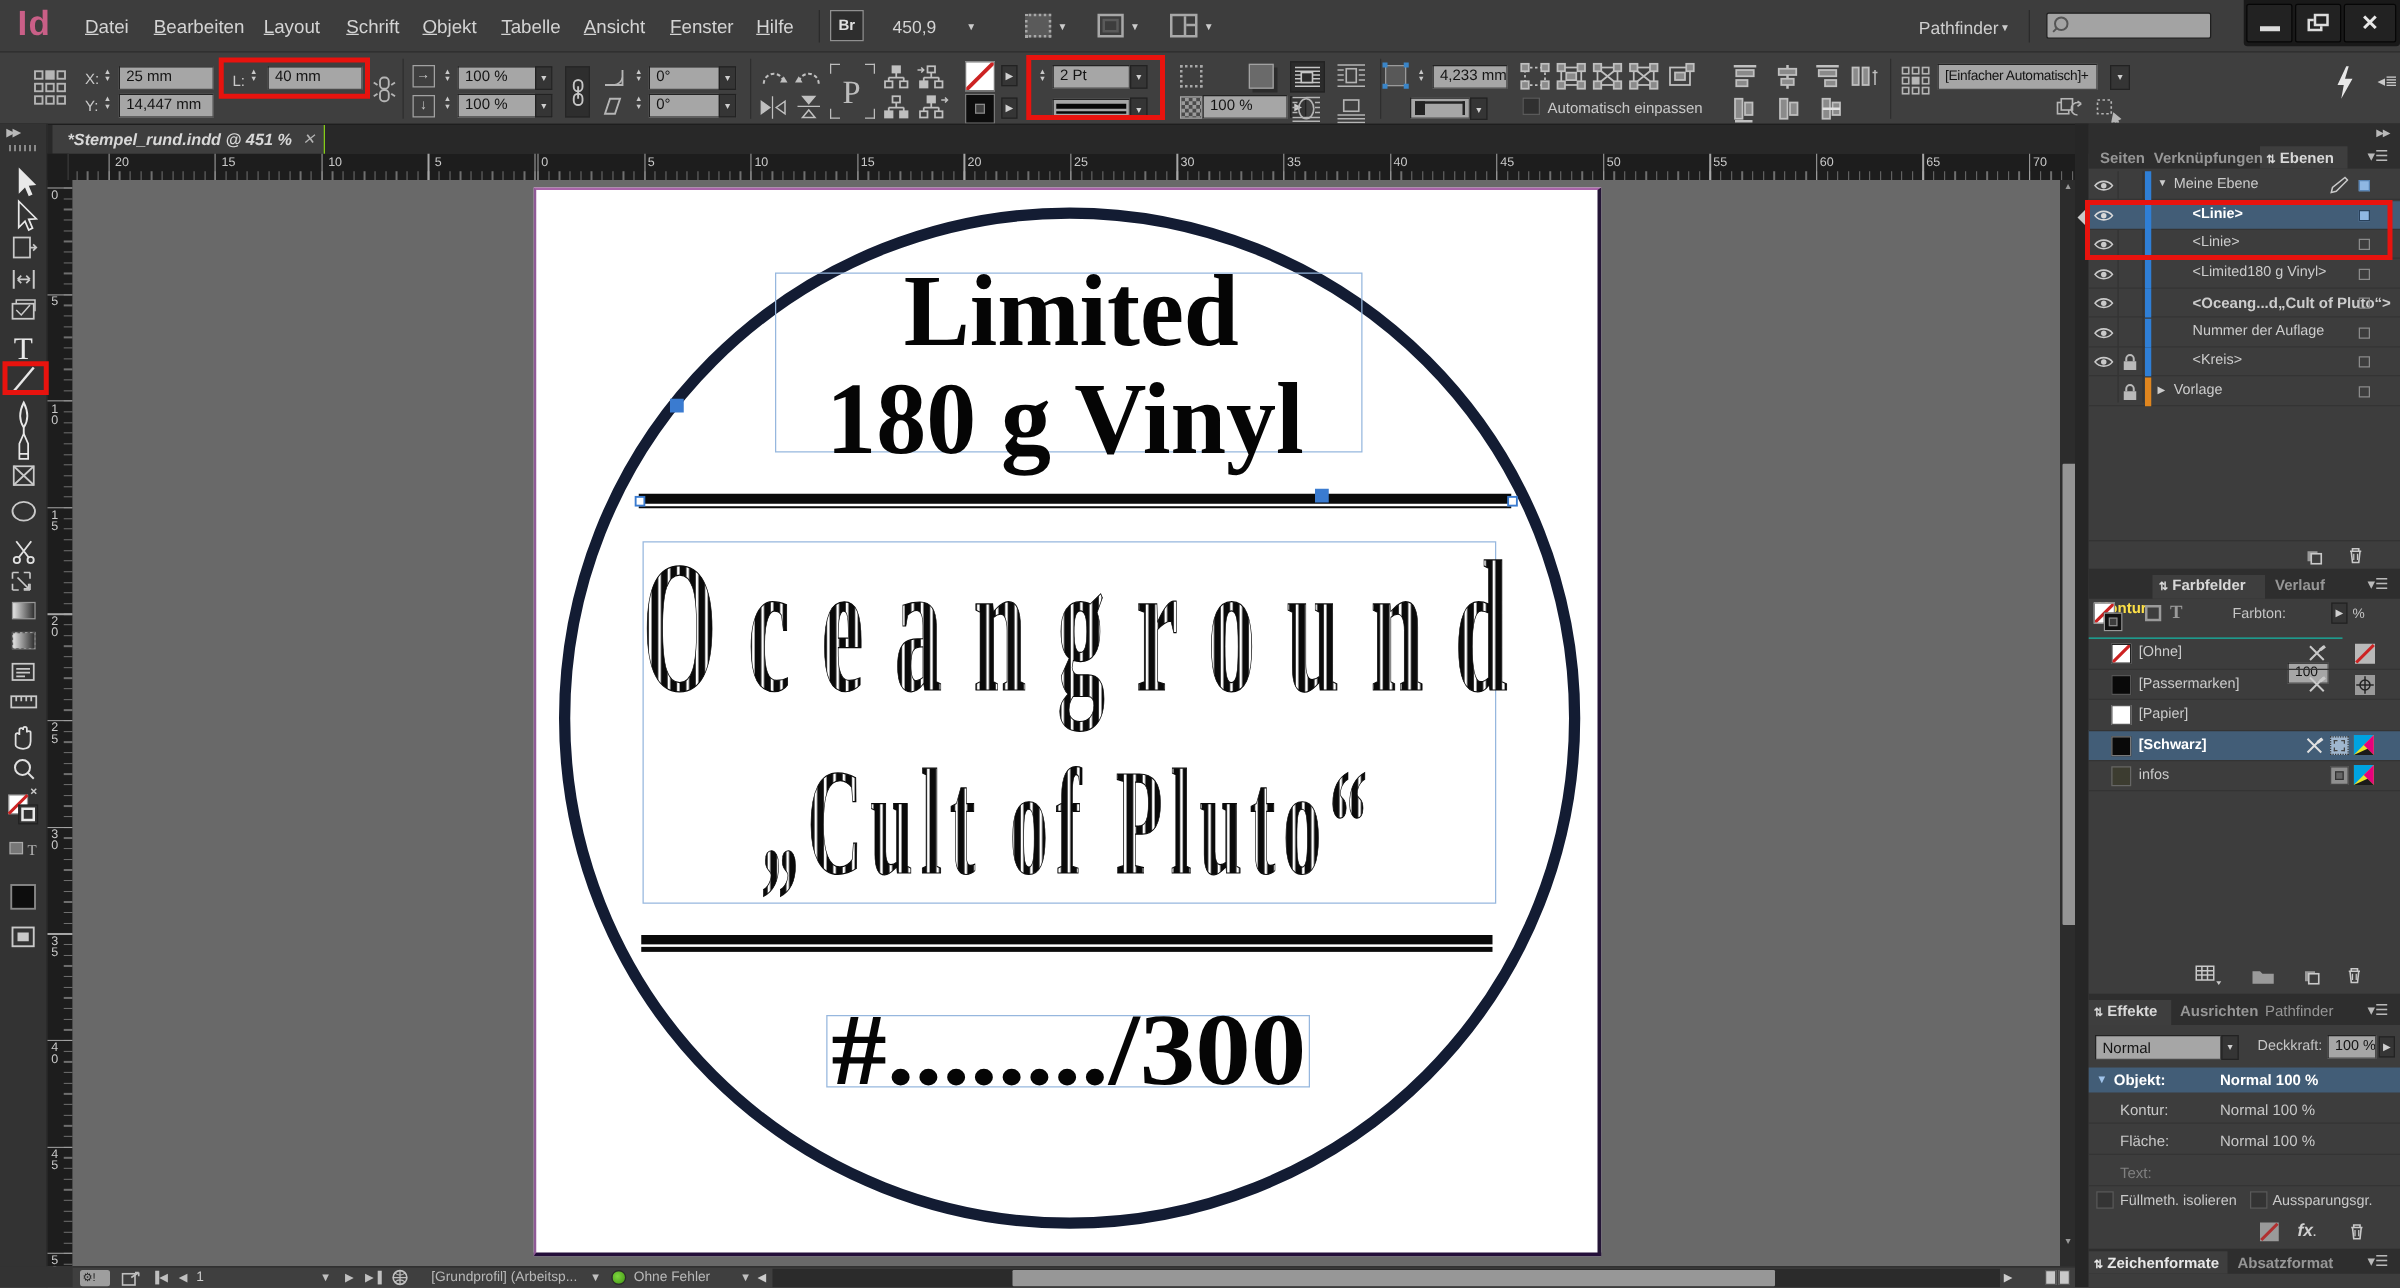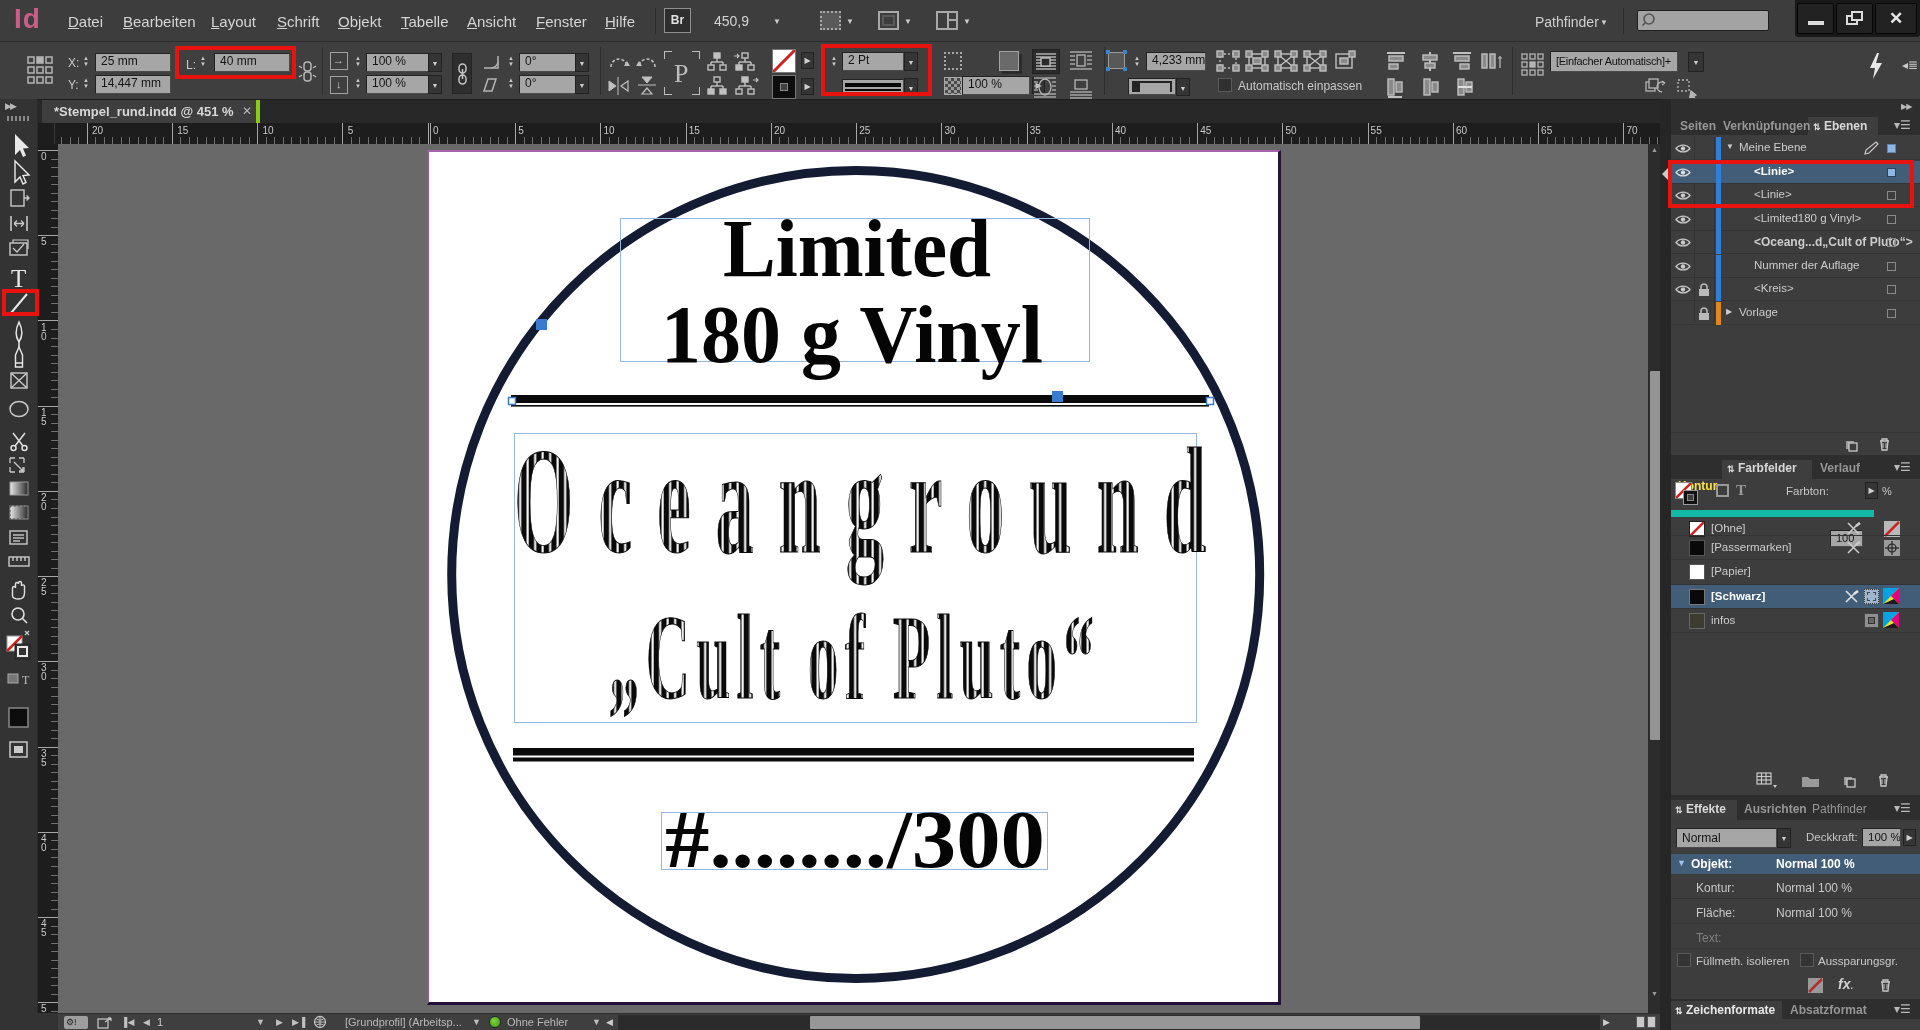--- a/index.html
+++ b/index.html
@@ -425,21 +425,21 @@
       </g>
     </svg>
 
     <svg class="abs" style="left:1866px;top:9px;" width="20" height="30">
         <path d="M11 2 L4 17 H9 L7 28 L16 12 H10 L13 2 Z" fill="#e8e8e8"></path>
       </svg>
     <div class="tx" style="left:1902px;top:16px;color:#c9c9c9;font-size:12px;">◂≣</div>
   </div>
 
   <div class="abs" id="tabstrip" style="left:0;top:99px;width:1920px;height:24px;background:#282828;border-top:1px solid #1e1e1e;">
-    <div class="abs" style="left:42px;top:0;width:218px;height:24px;background:#3e3e3e;border-right:4px solid #84cc16;">
+    <div class="abs" style="left:42px;top:0;width:218px;height:24px;background:#3e3e3e;border-right:1px solid #84cc16;font-style:italic;">
       <span class="tx" style="left:12px;top:4px;color:#d8d8d8;font-size:13px;font-weight:bold;">*Stempel_rund.indd @ 451 %</span>
       <span class="tx" style="left:200px;top:4px;color:#b5b5b5;font-size:12px;">✕</span>
     </div>
   </div>
 
   <div class="abs" id="toolbar" style="left:0;top:99px;width:38px;height:931px;background:#333333;border-right:1px solid #2a2a2a;">
     <div class="tx" style="left:5px;top:2px;color:#b9b9b9;font-size:9px;letter-spacing:-2px;">▶▶</div>
     <div class="abs" style="left:7px;top:17px;width:24px;height:5px;background:repeating-linear-gradient(90deg,#8a8a8a 0 2px,transparent 2px 4px);"></div>
     <svg class="abs" style="left:0;top:28px;" width="38" height="700">
       <defs>
@@ -784,21 +784,21 @@
             <div class="abs" style="left:3px;top:3px;width:7px;height:7px;background:#3d3d3d;border:1px solid #888;"></div>
           </div>
         <div class="abs" style="left:45px;top:5px;width:13px;height:13px;border:2px solid #9a9a9a;"></div>
         <span class="tx" style="left:65px;top:3px;color:#9a9a9a;font-size:15px;font-family:'Liberation Serif',serif;font-weight:bold;">T</span>
         <span class="tx" style="left:115px;top:6px;color:#c5c5c5;font-size:11.5px;">Farbton:</span>
         <div class="fld" style="left:159px;top:3px;width:33px;height:17px;font-size:11px;line-height:14px;margin-top:48px;">100</div>
         <div class="abtn" style="left:194px;top:3px;height:17px;line-height:16px;">▶</div>
         <span class="tx" style="left:211px;top:6px;color:#c5c5c5;font-size:11px;">%</span>
       </div>
 
-      <div class="abs" style="left:0;top:55px;width:203px;height:24.5px;border-top:7px solid #14b8a6;">
+      <div class="abs" style="left:0;top:55px;width:203px;height:24.5px;border-top:1px solid #14b8a6;">
         <div class="abs" style="left:18px;top:4px;width:16px;height:16px;background:#fff;border:1px solid #222;"><svg width="14" height="14">
               <line x1="0" y1="14" x2="14" y2="0" stroke="#cc2222" stroke-width="2.5"></line>
             </svg></div>
         <span class="tx" style="left:40px;top:5px;color:#cccccc;font-size:11.5px;">[Ohne]</span>
         <svg width="17" height="15" style="position:absolute;left:175px;top:4px;">
             <path d="M2 13 L13 2 M2 2 L13 13" stroke="#c9c9c9" stroke-width="1.6"></path>
             <path d="M10 5 l4 -3" stroke="#c9c9c9" stroke-width="2.5"></path>
           </svg>
         <div class="abs" style="left:213px;top:4px;width:16px;height:16px;background:#b9b9b9;"><svg width="16" height="16">
               <line x1="1" y1="15" x2="15" y2="1" stroke="#cc2222" stroke-width="2.5"></line>

